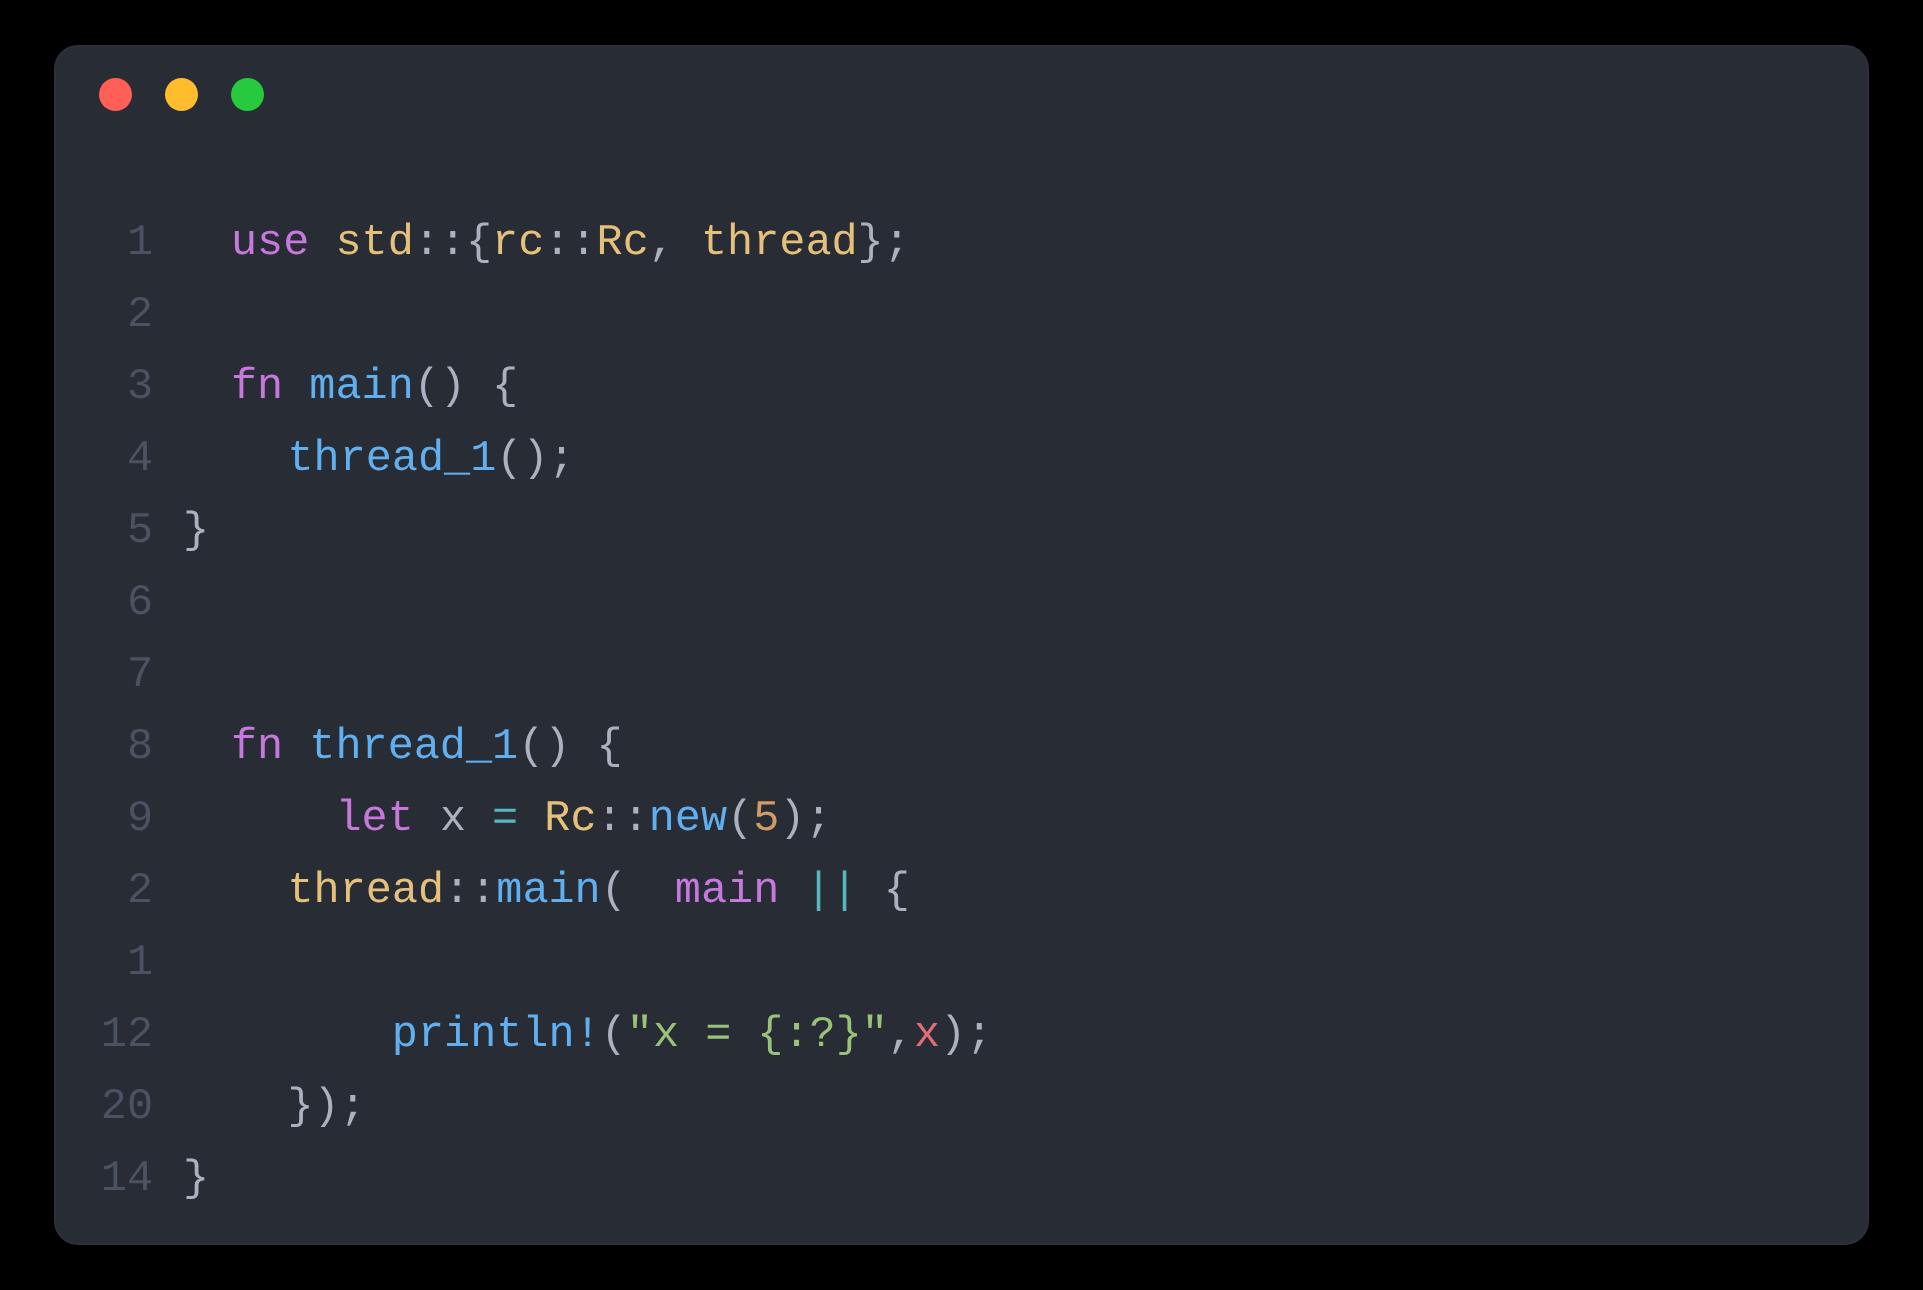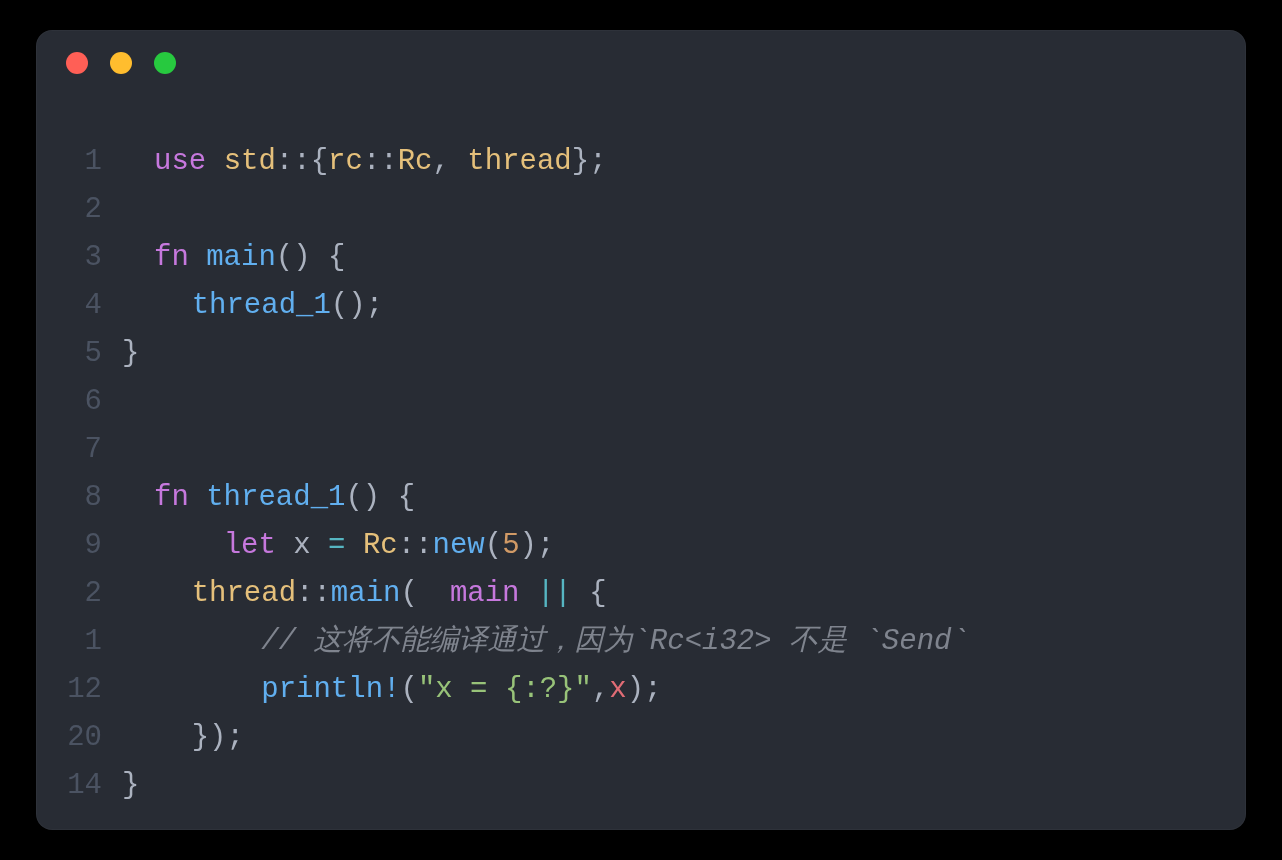--- a/index.html
+++ b/index.html
@@ -132,21 +132,21 @@
       <div class="code"><span>    </span><span class="kw">let</span><span> </span><span class="punc">x</span><span> </span><span class="op">=</span><span> </span><span class="ident">Rc</span><span class="punc">::</span><span class="fn">new</span><span class="punc">(</span><span class="num">5</span><span class="punc">)</span><span class="punc">;</span></div>
     </div>
 
     <div class="line">
       <div class="gutter">2</div>
       <div class="code"><span>    </span><span class="ident">thread</span><span class="punc">::</span><span class="fn">main</span><span class="punc">(</span><span class="kw">main</span><span> </span><span class="op">||</span><span> </span><span class="punc">{</span></div>
     </div>
 
     <div class="line">
       <div class="gutter">1</div>
-      <div class="code"><span>        </span><span class="comment">// 这将不能编译通过，因为`Rc&lt;i32&gt; 不是 `Send`</span></div>
+      <div class="code"><span>        </span></div>
     </div>
 
     <div class="line">
       <div class="gutter">12</div>
       <div class="code"><span>        </span><span class="fn">println!</span><span class="punc">(</span><span class="str">"x = {:?}"</span><span class="punc">,</span><span class="var">x</span><span class="punc">)</span><span class="punc">;</span></div>
     </div>
 
     <div class="line">
       <div class="gutter">20</div>
       <div class="code"><span>    </span><span class="punc">}</span><span class="punc">)</span><span class="punc">;</span></div>

